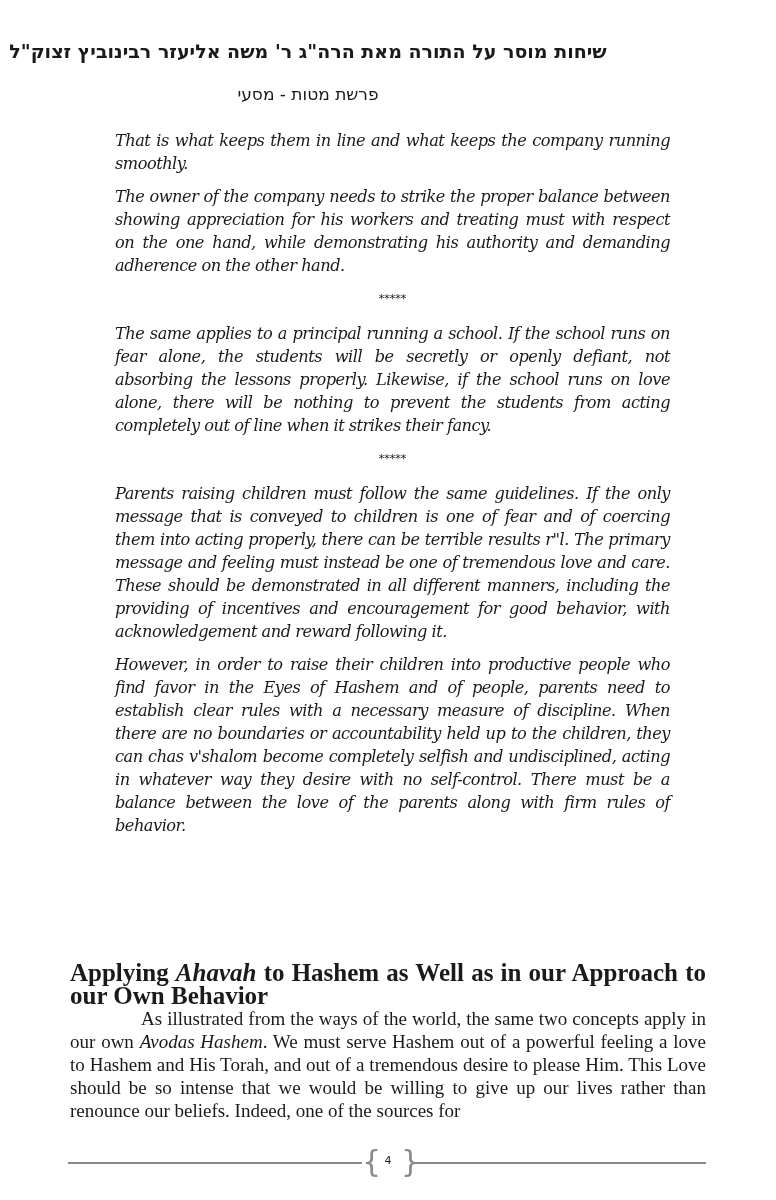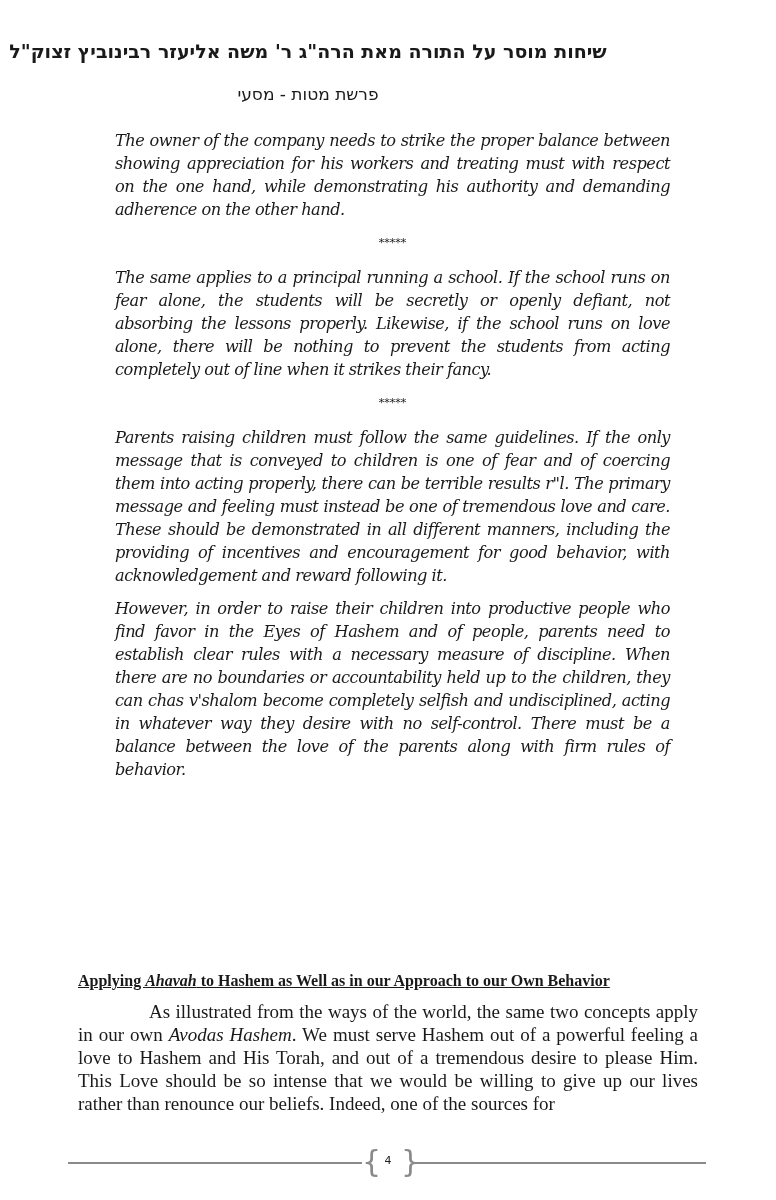--- a/index.html
+++ b/index.html
@@ -19,23 +19,23 @@
     }
     .quote-block p { margin: 0 0 10px 0; }
     .stars {
       text-align: center; font-style: normal; font-size: 11px; margin: 0 0 12px 0; letter-spacing: 0;
     }
     .section {
       position: absolute; left: 70px; width: 636px; top: 961px;
       font-family: "Liberation Serif", serif; font-size: 19px; line-height: 23px; text-align: justify;
     }
     .section h2 {
-      margin: 8px; font-size: 16px; font-weight: bold; text-decoration: underline; line-height: 23px;
+      margin: 0; font-size: 25px; font-weight: bold; line-height: 23px;
     }
-    .section p { margin: 8px; text-indent: 71px; }
+    .section p { margin: 0; text-indent: 71px; }
     .footer {
       position: absolute; top: 1148px; left: 68px; width: 638px; height: 30px;
     }
     .footer .rule { position: absolute; top: 14px; height: 2px; background: #8a8a8a; }
     .footer .rule.left { left: 0; width: 294px; }
     .footer .rule.right { left: 345px; width: 293px; }
     .footer .brace {
       position: absolute; top: -2px; font-family: "DejaVu Sans", sans-serif; font-size: 30px; color: #8a8a8a; line-height: 32px;
     }
     .footer .brace.l { left: 294px; }
@@ -45,20 +45,21 @@
       font-family: "DejaVu Sans", sans-serif; font-size: 11px; color: #222;
     }
   </style>
 </head>
 <body>
 
 <div class="header-title">שיחות מוסר על התורה מאת הרה"ג ר' משה אליעזר רבינוביץ זצוק"ל</div>
 <div class="header-sub">פרשת מטות - מסעי</div>
 
 <div class="quote-block" style="top:129px;">
+  <p>That is what keeps them in line and what keeps the company running smoothly.</p>
   <p>The owner of the company needs to strike the proper balance between showing appreciation for his workers and treating must with respect on the one hand, while demonstrating his authority and demanding adherence on the other hand.</p>
   <div class="stars">*****</div>
   <p>The same applies to a principal running a school. If the school runs on fear alone, the students will be secretly or openly defiant, not absorbing the lessons properly. Likewise, if the school runs on love alone, there will be nothing to prevent the students from acting completely out of line when it strikes their fancy.</p>
   <div class="stars">*****</div>
   <p>Parents raising children must follow the same guidelines. If the only message that is conveyed to children is one of fear and of coercing them into acting properly, there can be terrible results r"l. The primary message and feeling must instead be one of tremendous love and care. These should be demonstrated in all different manners, including the providing of incentives and encouragement for good behavior, with acknowledgement and reward following it.</p>
   <p>However, in order to raise their children into productive people who find favor in the Eyes of Hashem and of people, parents need to establish clear rules with a necessary measure of discipline. When there are no boundaries or accountability held up to the children, they can chas v'shalom become completely selfish and undisciplined, acting in whatever way they desire with no self-control. There must be a balance between the love of the parents along with firm rules of behavior.</p>
 </div>
 
 <div class="section">
   <h2><span>Applying </span><i>Ahavah</i><span> to Hashem as Well as in our Approach to our Own Behavior</span></h2>

